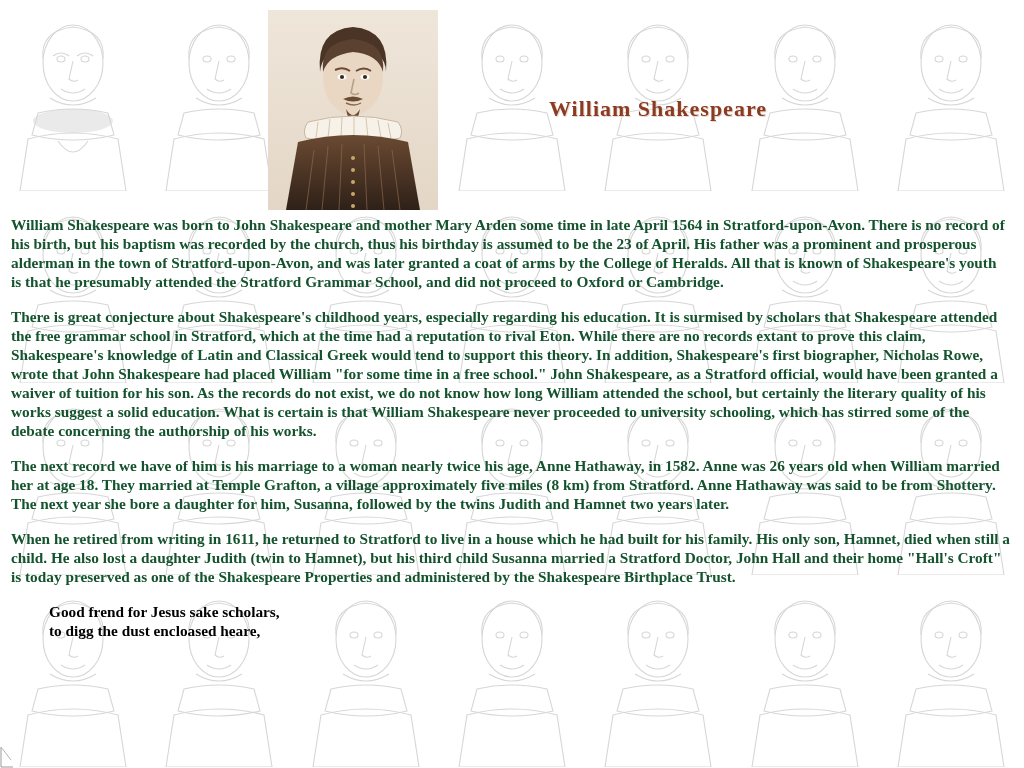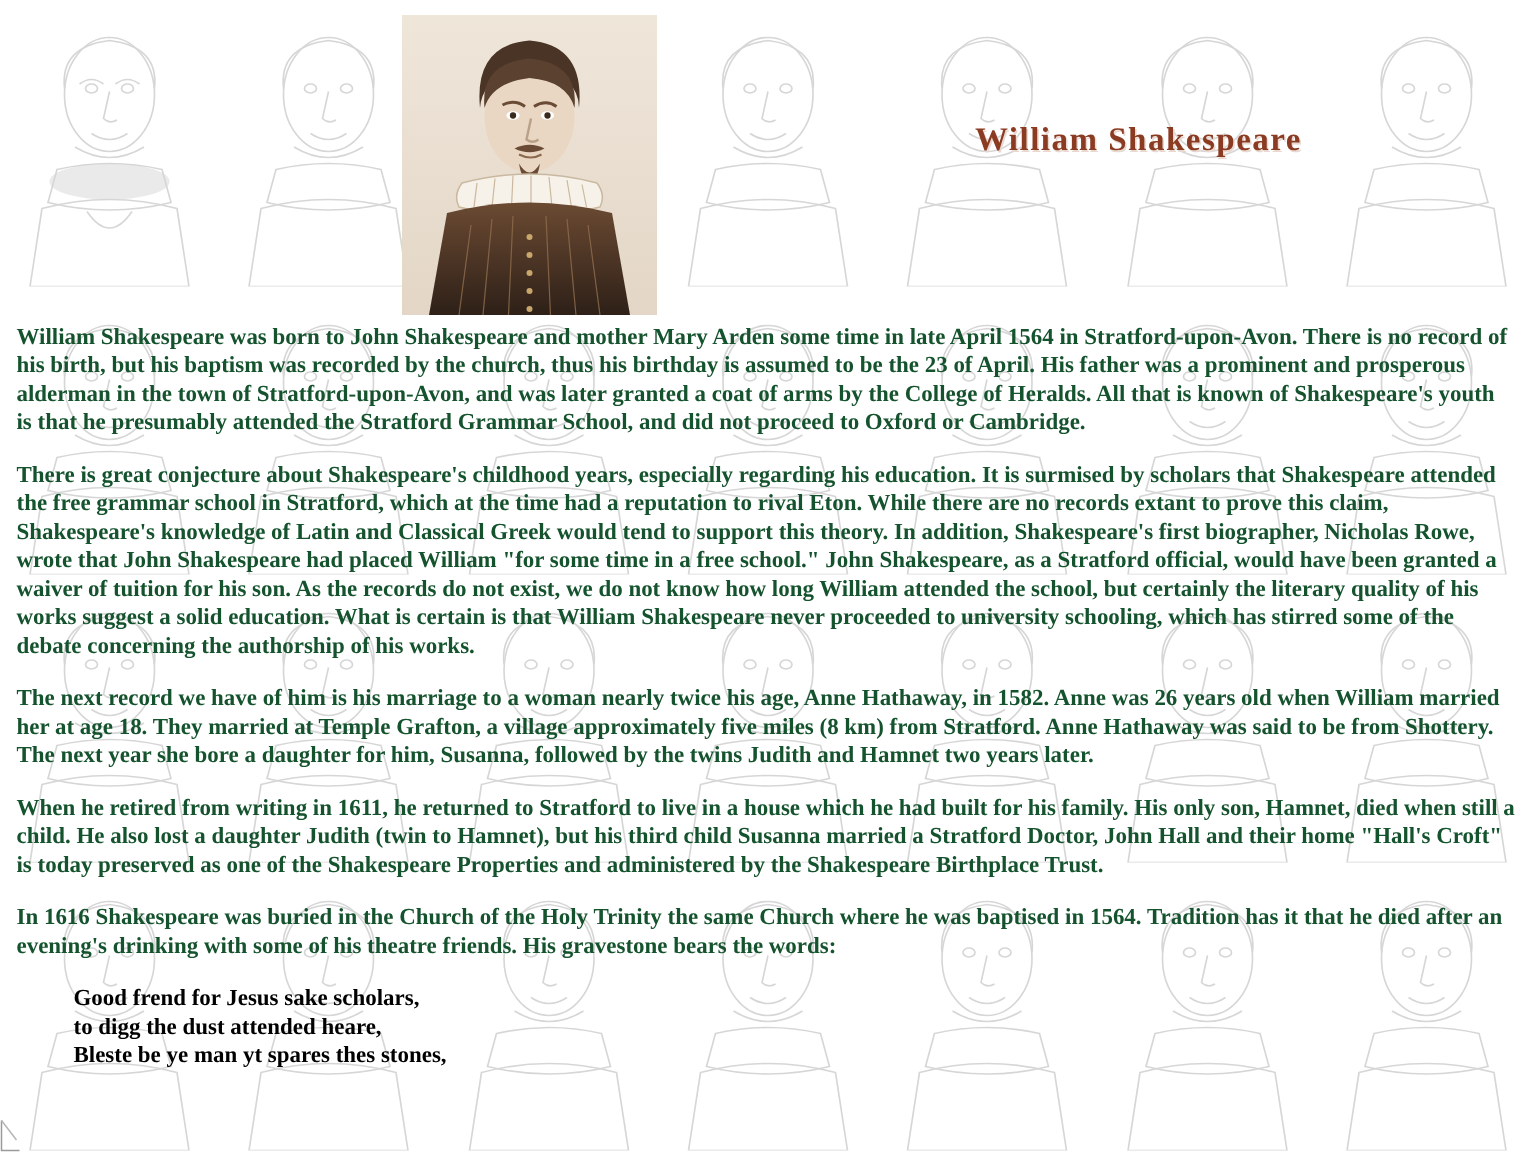--- a/index.html
+++ b/index.html
@@ -63,23 +63,23 @@
     border: 0;
   }
   .portrait svg {
     display: block;
     width: 170px;
     height: 200px;
   }
   .title-block {
     position: absolute;
     left: 448px;
-    top: 78px;
+    top: 94px;
     width: 420px;
-    text-align: right;
+    text-align: center;
   }
   .title-line1, .title-line2 {
     font-family: "Liberation Serif", serif;
     font-weight: bold;
     font-size: 22px;
     color: #8a3b22;
     letter-spacing: 1px;
     line-height: 30px;
     text-shadow: 1px 1px 0 #e8d8cf;
   }
@@ -629,26 +629,24 @@
       <div class="title-line1">William Shakespeare</div>
     </div>
 
   </div>
 
   <div class="content">
     <p class="para">William Shakespeare was born to John Shakespeare and mother Mary Arden some time in late April 1564 in Stratford-upon-Avon. There is no record of his birth, but his baptism was recorded by the church, thus his birthday is assumed to be the 23 of April. His father was a prominent and prosperous alderman in the town of Stratford-upon-Avon, and was later granted a coat of arms by the College of Heralds. All that is known of Shakespeare's youth is that he presumably attended the Stratford Grammar School, and did not proceed to Oxford or Cambridge.</p>
     <p class="para">There is great conjecture about Shakespeare's childhood years, especially regarding his education. It is surmised by scholars that Shakespeare attended the free grammar school in Stratford, which at the time had a reputation to rival Eton. While there are no records extant to prove this claim, Shakespeare's knowledge of Latin and Classical Greek would tend to support this theory. In addition, Shakespeare's first biographer, Nicholas Rowe, wrote that John Shakespeare had placed William "for some time in a free school." John Shakespeare, as a Stratford official, would have been granted a waiver of tuition for his son. As the records do not exist, we do not know how long William attended the school, but certainly the literary quality of his works suggest a solid education. What is certain is that William Shakespeare never proceeded to university schooling, which has stirred some of the debate concerning the authorship of his works.</p>
     <p class="para">The next record we have of him is his marriage to a woman nearly twice his age, Anne Hathaway, in 1582. Anne was 26 years old when William married her at age 18. They married at Temple Grafton, a village approximately five miles (8 km) from Stratford. Anne Hathaway was said to be from Shottery. The next year she bore a daughter for him, Susanna, followed by the twins Judith and Hamnet two years later.</p>
     <p class="para">When he retired from writing in 1611, he returned to Stratford to live in a house which he had built for his family. His only son, Hamnet, died when still a child. He also lost a daughter Judith (twin to Hamnet), but his third child Susanna married a Stratford Doctor, John Hall and their home "Hall's Croft" is today preserved as one of the Shakespeare Properties and administered by the Shakespeare Birthplace Trust.</p>
-    <p class="para">In 1616 Shakespeare was buried in the Church of the Holy Trinity the same Church where he was baptised in 1564. Tradition has it that he died after an evening's drinking with some of his theatre friends. His gravestone bears the words:</p>
 
     <div class="epitaph">
       <div>Good frend for Jesus sake scholars,</div>
-      <div>to digg the dust attended heare,</div>
-      <div>Bleste be ye man yt spares thes stones,</div>
+      <div>to digg the dust encloased heare,</div>
     </div>
   </div>
 
   <div class="corner-artifact">
     <svg width="16" height="22" viewBox="0 0 16 22" xmlns="http://www.w3.org/2000/svg">
       <path d="M1 1 L1 21 L13 21" stroke="#9a9a9a" stroke-width="1" fill="none"></path>
       <path d="M1 1 L11 14" stroke="#b5b5b5" stroke-width="1" fill="none"></path>
     </svg>
   </div>
 

